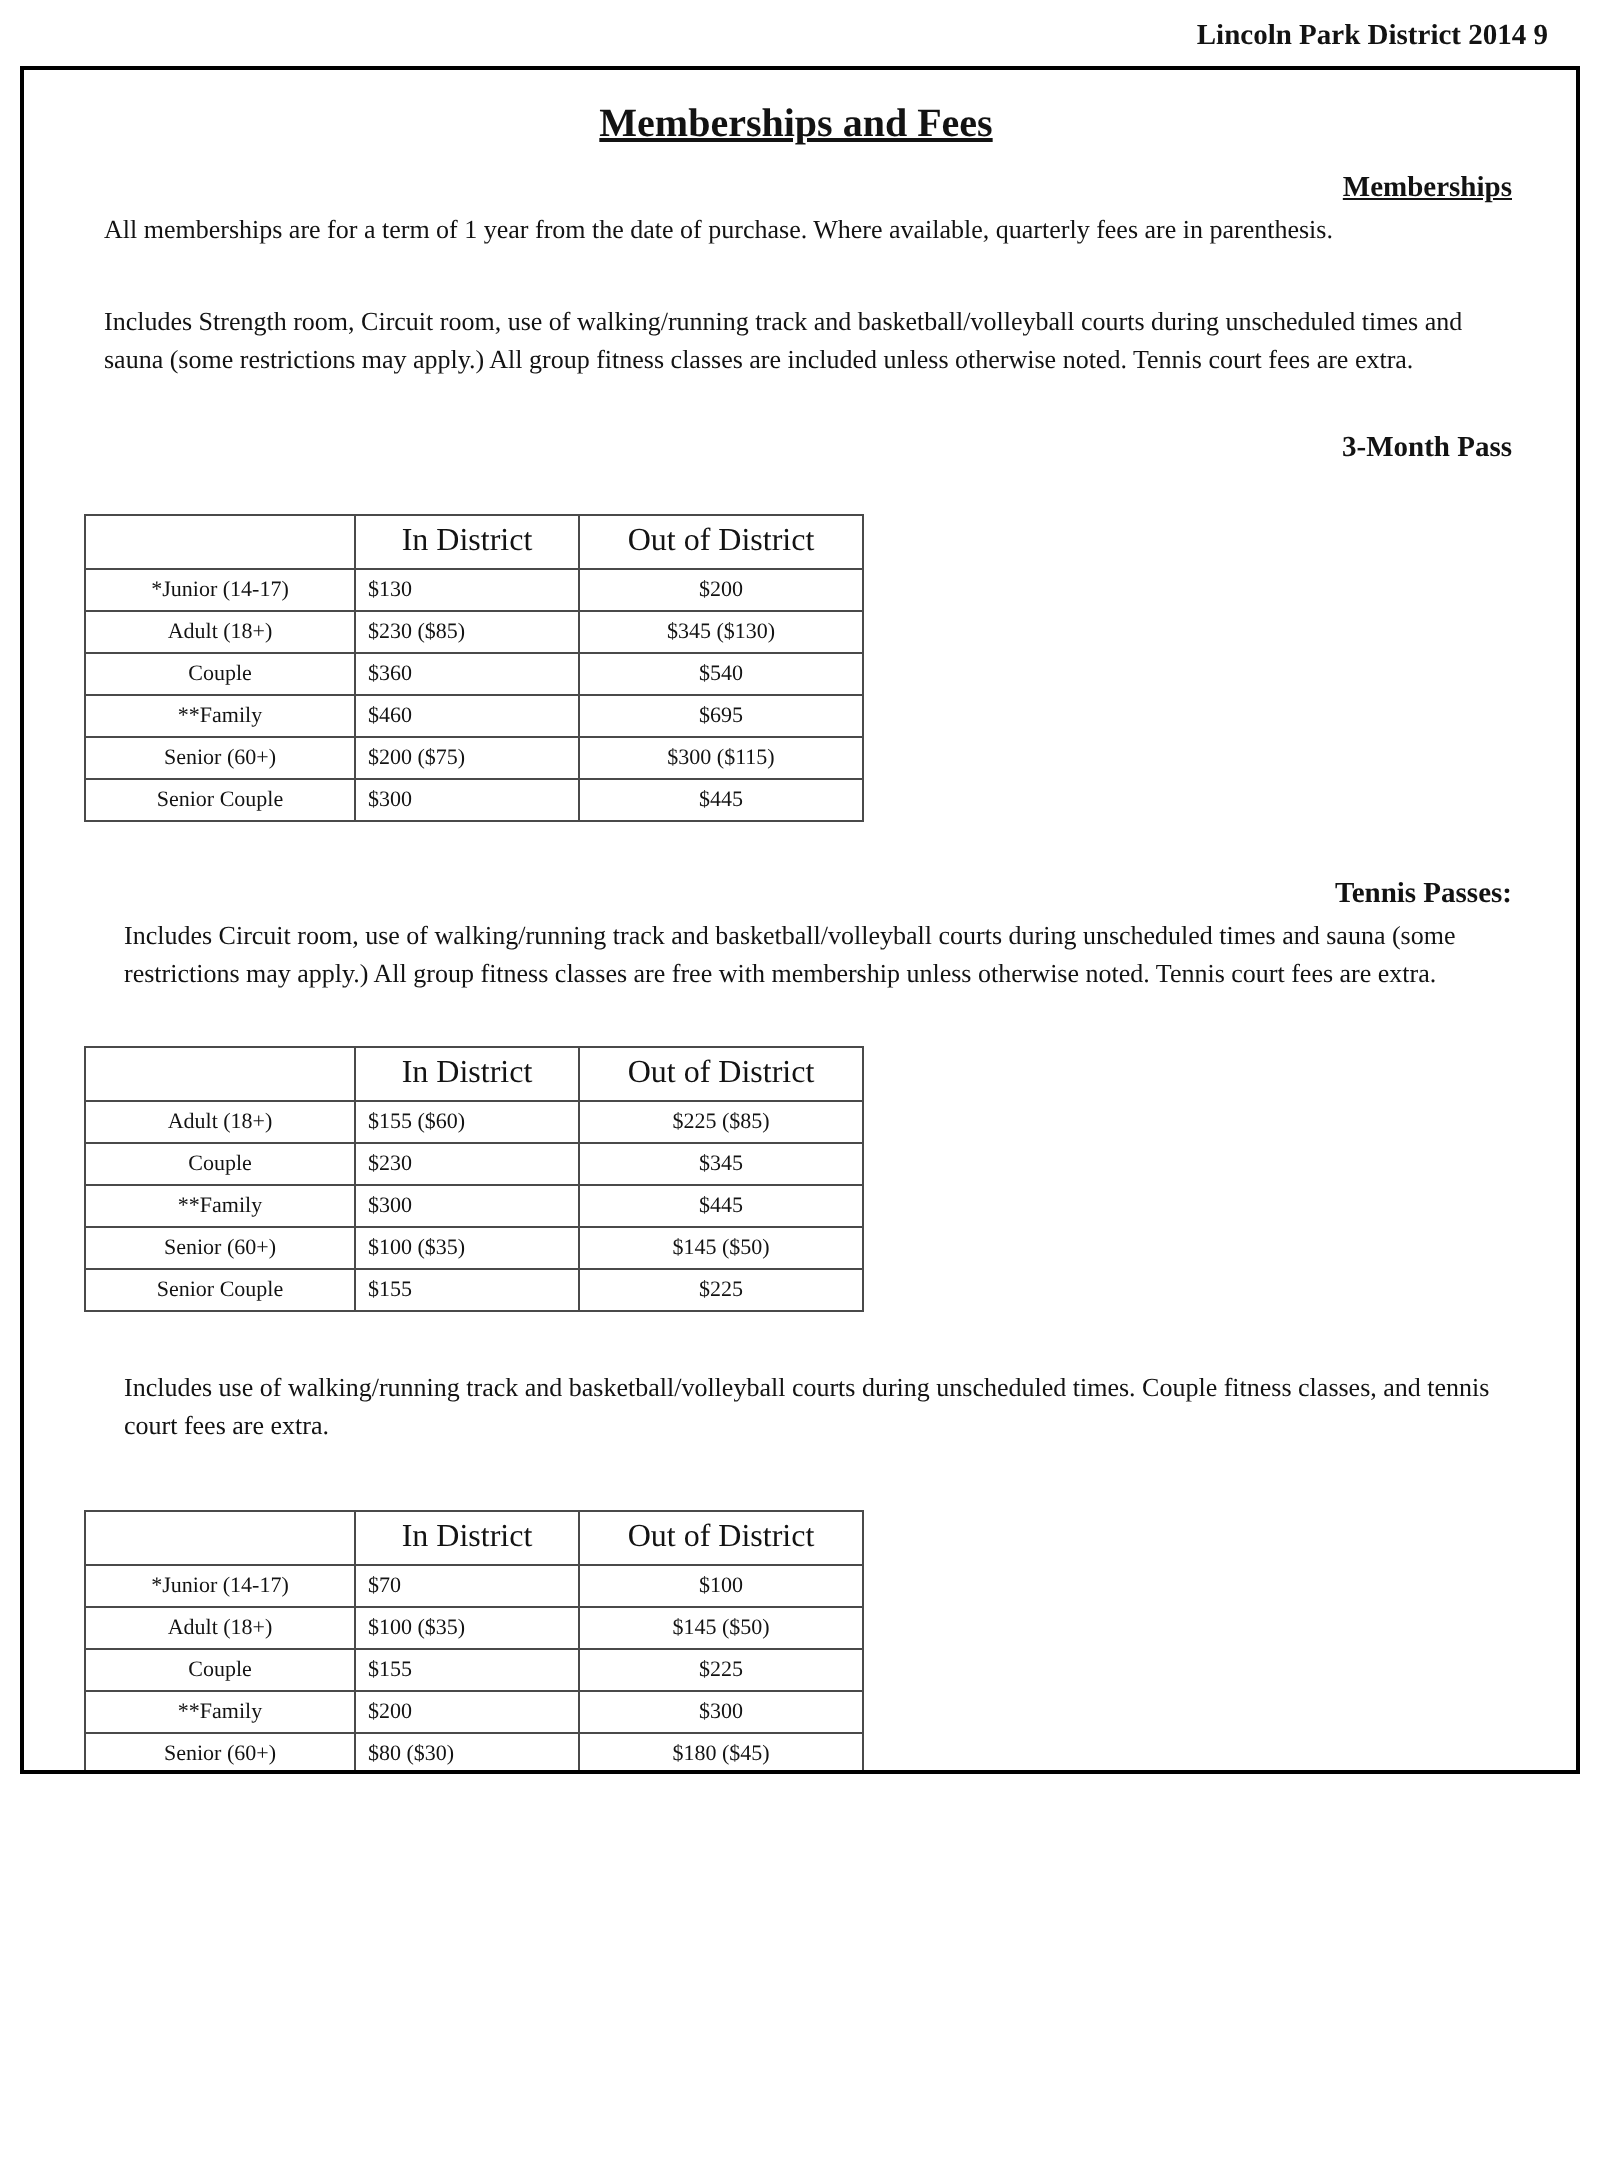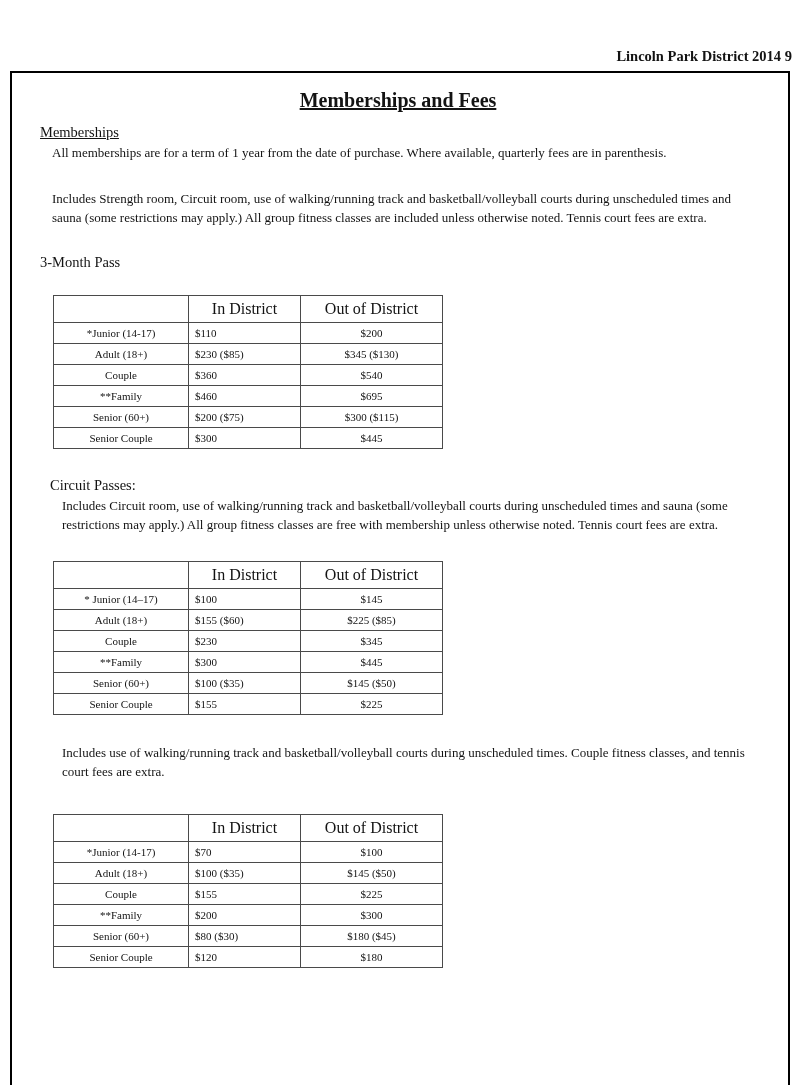--- a/index.html
+++ b/index.html
@@ -3,43 +3,42 @@
 <meta charset="utf-8">
 <style>
   html,body{margin:0;padding:0;}
   body{
     width:800px;height:1085px;background:#ffffff;color:#131313;
     font-family:"Liberation Serif", serif;
     -webkit-font-smoothing:antialiased;
   }
   .page-header{
     text-align:right;font-weight:bold;font-size:14.5px;
-    padding:10px 8px 6px 0;
-    margin-top:38px;
+    padding:10px 26px 6px 0;
   }
   .frame{
     margin:0 10px;border:2.5px solid #000;box-sizing:border-box;
-    height:1040px;padding:10px 32px 13px 28px;overflow:hidden;
+    height:854px;padding:10px 32px 13px 28px;overflow:hidden;
   }
   .doc-title{
     text-align:center;font-weight:bold;font-size:20px;
     text-decoration:underline;margin:6px 0 12px 0;
   }
   .sec-heading{
-    font-weight:normal;font-size:14.5px;text-decoration:underline;margin:0 0 2px 0;
+    font-weight:bold;font-size:14.5px;text-decoration:underline;margin:0 0 2px 0;text-align:right;
   }
   .sec-heading.no-underline{text-decoration:none;}
   .para{
     font-size:13px;line-height:1.5;margin:0 0 4px 12px;
   }
   .gap-md{height:22px;}
   .gap-lg{height:28px;}
   .indent{margin-left:10px;}
   table.fees{
-    border-collapse:collapse;margin-left:13px;
+    border-collapse:collapse;margin-left:2px;
   }
   table.fees th, table.fees td{
     border:1px solid #4a4a4a;
   }
   table.fees th{
     font-weight:normal;font-size:16px;padding:2px 8px;text-align:center;
     height:22px;
   }
   table.fees td{
     font-size:11px;padding:1px 6px;height:18px;
@@ -81,21 +80,21 @@
 
   <table class="fees">
     <tbody>
         <tr>
       <th class="h-blank"></th>
       <th class="h-in">In District</th>
       <th class="h-out">Out of District</th>
     </tr>
     <tr>
       <td class="c-label">*Junior (14-17)</td>
-      <td class="c-in">$110</td>
+      <td class="c-in">$130</td>
       <td class="c-out">$200</td>
     </tr>
     <tr>
       <td class="c-label">Adult (18+)</td>
       <td class="c-in">$230 ($85)</td>
       <td class="c-out">$345 ($130)</td>
     </tr>
     <tr>
       <td class="c-label">Couple</td>
       <td class="c-in">$360</td>
@@ -115,39 +114,34 @@
       <td class="c-label">Senior Couple</td>
       <td class="c-in">$300</td>
       <td class="c-out">$445</td>
     </tr>
   </tbody>
     </table>
 
   <div class="gap-lg"></div>
 
   <div class="indent">
-    <div class="sec-heading no-underline">Circuit Passes:</div>
+    <div class="sec-heading no-underline">Tennis Passes:</div>
     <p class="para">Includes Circuit room, use of walking/running track and basketball/volleyball courts during unscheduled times and sauna (some restrictions may apply.) All group fitness classes are free with membership unless otherwise noted. Tennis court fees are extra.</p>
   </div>
 
   <div class="gap-md"></div>
 
   <table class="fees">
     <tbody>
         <tr>
       <th class="h-blank"></th>
       <th class="h-in">In District</th>
       <th class="h-out">Out of District</th>
     </tr>
     <tr>
-      <td class="c-label">* Junior (14–17)</td>
-      <td class="c-in">$100</td>
-      <td class="c-out">$145</td>
-    </tr>
-    <tr>
       <td class="c-label">Adult (18+)</td>
       <td class="c-in">$155 ($60)</td>
       <td class="c-out">$225 ($85)</td>
     </tr>
     <tr>
       <td class="c-label">Couple</td>
       <td class="c-in">$230</td>
       <td class="c-out">$345</td>
     </tr>
     <tr>

